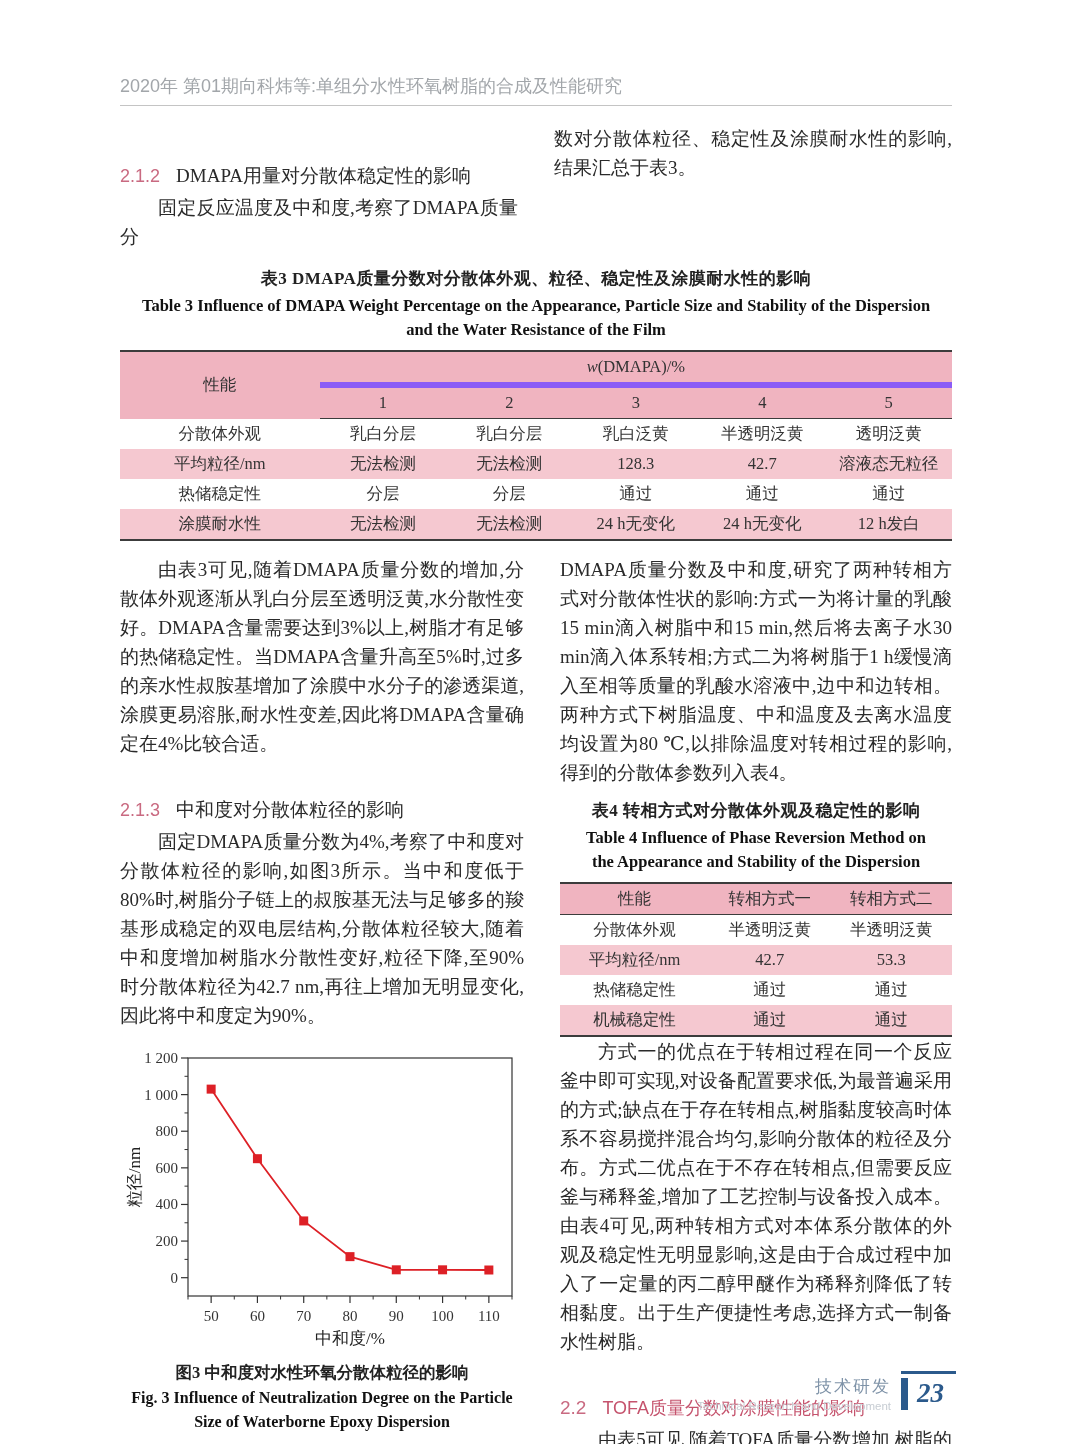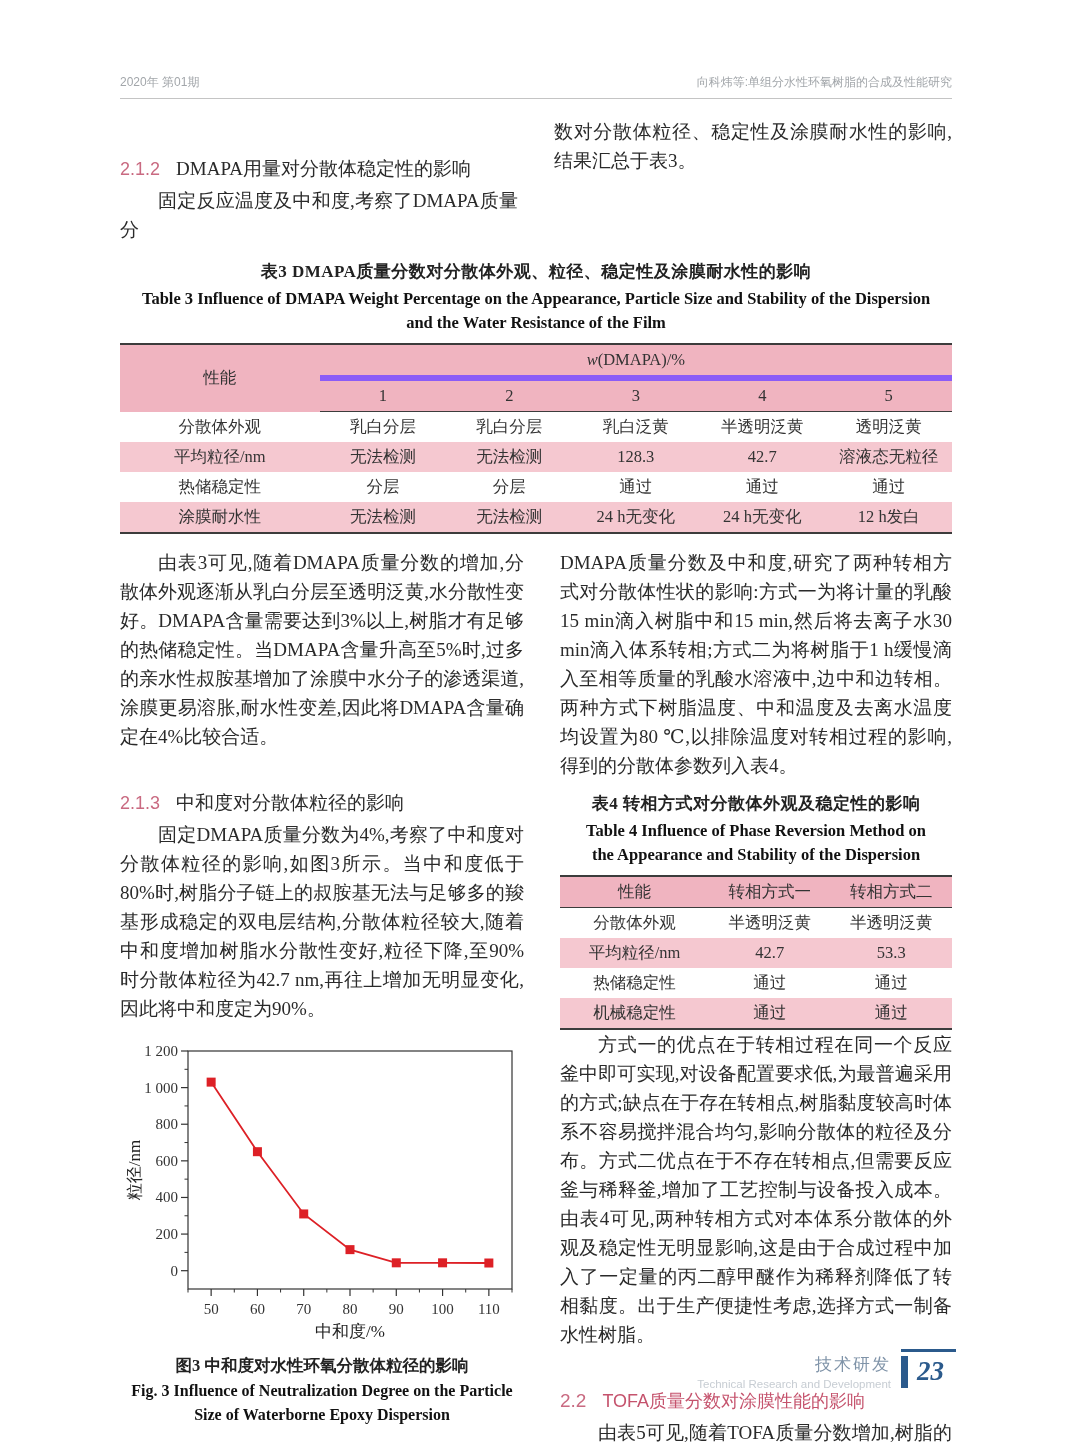--- a/index.html
+++ b/index.html
@@ -5,23 +5,23 @@
   html,body{margin:0;padding:0;background:#e8e8e8;}
   .page{
     position:relative;width:1072px;height:1444px;background:#ffffff;
     margin:0 auto;overflow:hidden;
     font-family:"Liberation Serif","DejaVu Serif",serif;
     color:#2a2a2a;
   }
   .content{position:absolute;left:120px;top:0;width:832px;}
   
   .hdr{
-    display:flex;justify-content:space-between;align-items:flex-end;
+    display:flex;justify-content:flex-start;align-items:flex-end;
     margin-top:74px;padding-bottom:7px;border-bottom:1px solid #c4c4c4;
-    font-size:12px;color:#a2a6aa;
+    font-size:18px;color:#a2a6aa;
     font-family:"Liberation Sans","DejaVu Sans",sans-serif;
   }
   
   p.body{
     font-size:19px;line-height:29px;text-align:justify;margin:0;
   }
   p.indent{text-indent:2em;}
   
   .sec{display:flex;align-items:baseline;font-size:19px;line-height:30px;margin:2px 0;}
   .sec .num{
@@ -60,21 +60,21 @@
   
   figure{margin:14px 0 0 0;padding:0;}
   figcaption .cap-cn{
     text-align:center;font-weight:bold;font-size:16.5px;color:#222;margin-top:6px;
   }
   figcaption .cap-en{
     text-align:center;font-weight:bold;font-size:16px;color:#111;line-height:24px;margin:2px auto 0 auto;width:96%;
   }
   
   .footer{
-    position:absolute;right:116px;bottom:54px;display:flex;align-items:flex-start;
+    position:absolute;right:116px;bottom:32px;display:flex;align-items:flex-start;
   }
   .footer .labels{text-align:right;padding-top:4px;margin-right:10px;}
   .footer .cn{
     font-size:17px;color:#7f93a8;letter-spacing:2px;
     font-family:"Liberation Sans","DejaVu Sans",sans-serif;
   }
   .footer .en{
     font-size:11.5px;color:#c7cdd3;margin-top:2px;
     font-family:"Liberation Sans","DejaVu Sans",sans-serif;
   }

